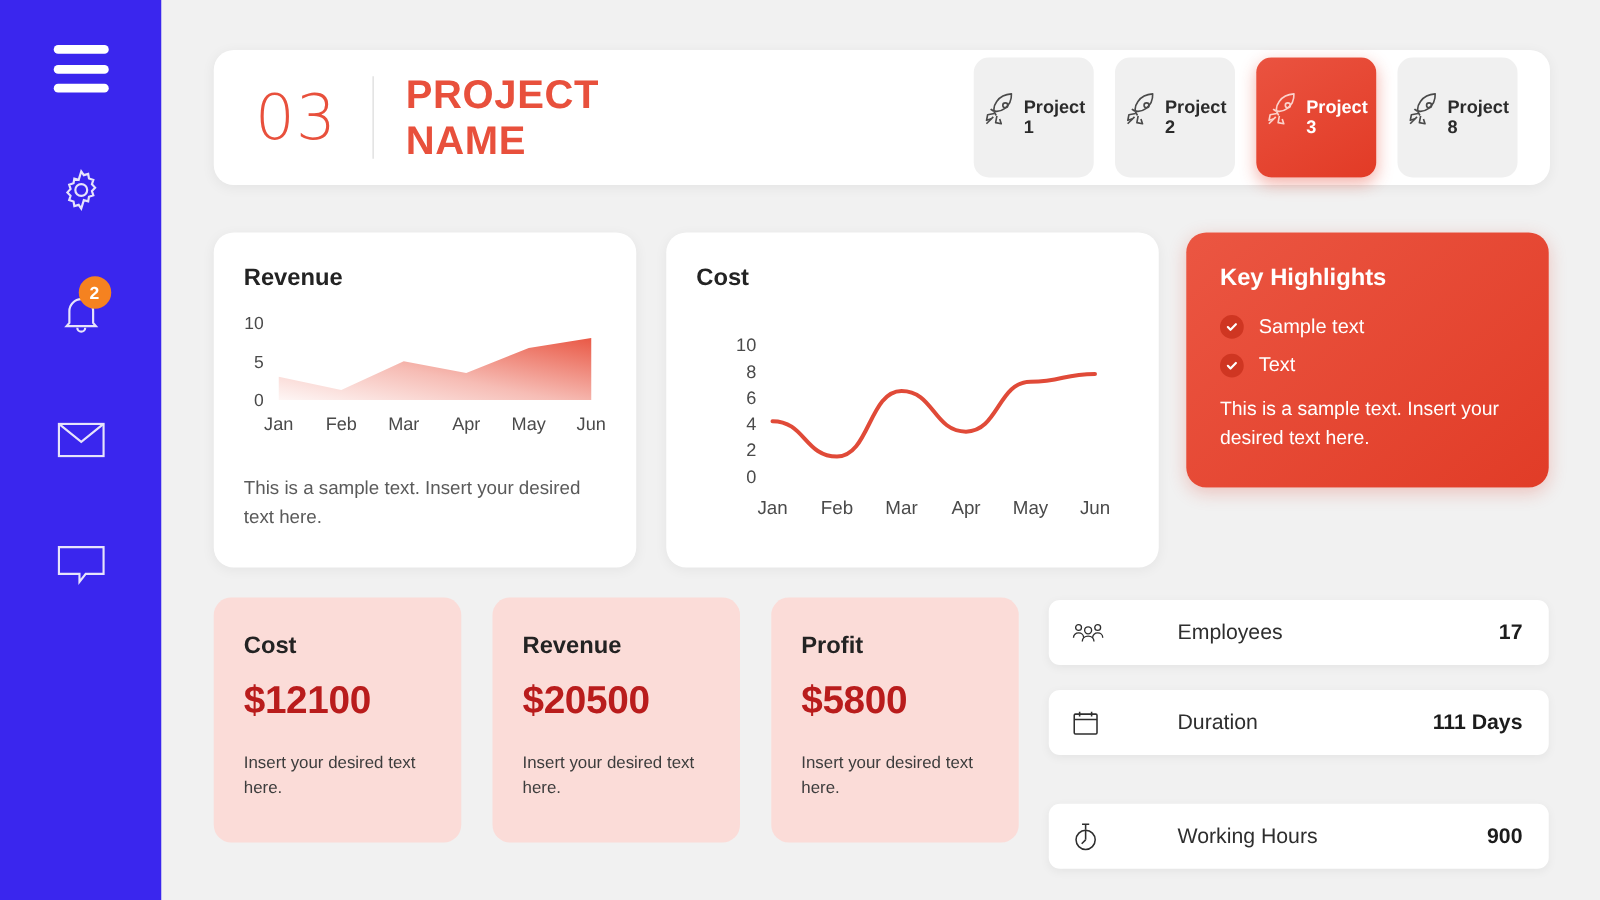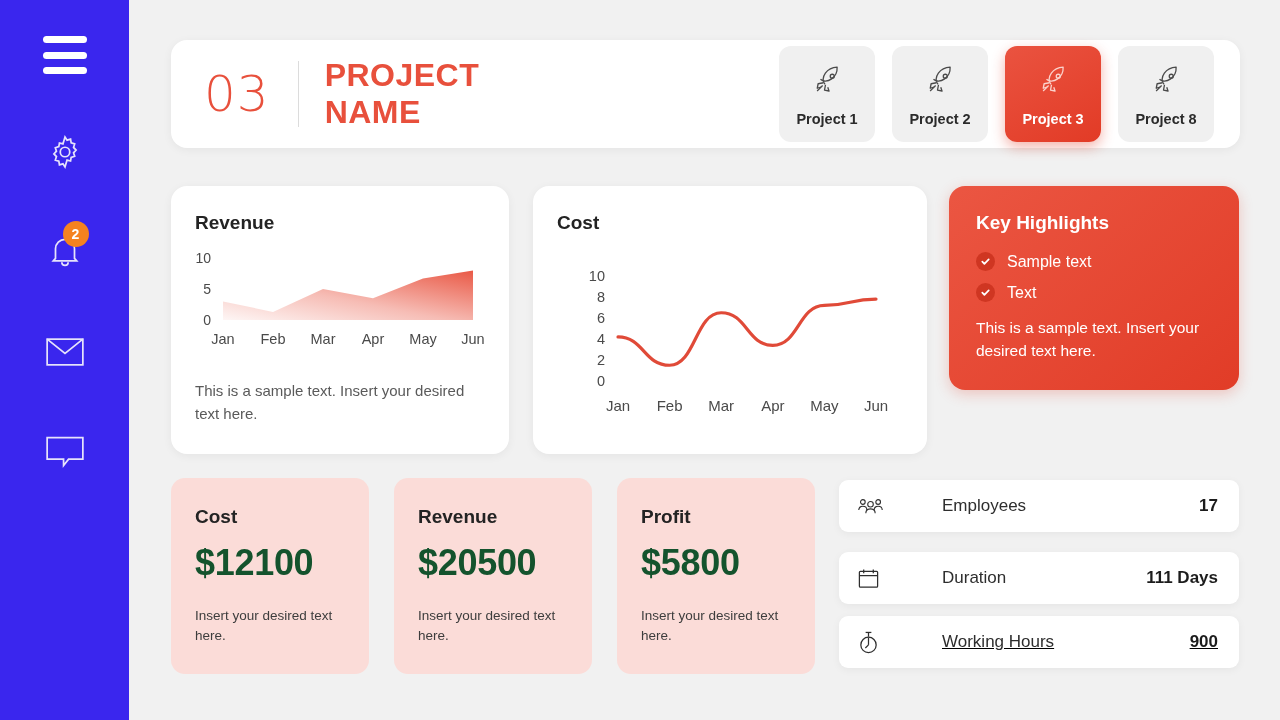--- a/index.html
+++ b/index.html
@@ -77,21 +77,21 @@
     color: #e8503c; letter-spacing: .5px; text-transform: uppercase;
     max-width: 220px;
   }
   .tabs {
     margin-left: auto; margin-right: 26px;
     display: flex; gap: 17px;
   }
   .tab {
     width: 96px; height: 96px;
     background: #f0f0f0; border-radius: 12px;
-    display: flex; flex-direction: column;
+    display: flex; flex-direction: row;
     align-items: center; justify-content: center;
     cursor: pointer;
   }
   .tab .rocket { margin-bottom: 6px; }
   .tab-label {
     font-size: 14.5px; font-weight: bold; color: #2b2b2b;
   }
   .tab.active {
     background: linear-gradient(150deg, #ea5340 0%, #e23b26 100%);
     box-shadow: 0 5px 13px rgba(226,59,38,0.38);
@@ -150,40 +150,40 @@
     background: #fbdcd8; border-radius: 14px;
   }
   #metric-0 { left: 171px; }
   #metric-1 { left: 394px; }
   #metric-2 { left: 617px; }
   .metric-title {
     font-size: 19px; font-weight: bold; color: #232323;
     margin: 28px 0 0 24px;
   }
   .metric-value {
-    font-size: 36px; font-weight: bold; color: #14532d;
+    font-size: 31px; font-weight: bold; color: #b91c1c;
     margin: 14px 0 0 24px; letter-spacing: -.3px;
   }
   .metric-note {
     font-size: 13.5px; color: #3d3d3d; line-height: 1.45;
     margin: 22px 24px 0 24px;
   }
 
   
   .stat {
     position: absolute; left: 839px;
     width: 400px; height: 52px;
     background: #fff; border-radius: 9px;
     display: flex; align-items: center;
     box-shadow: 0 2px 8px rgba(0,0,0,0.05);
     gap: 44px;
   }
   #stat-0 { top: 480px; }
   #stat-1 { top: 552px; }
-  #stat-2 { top: 616px; text-decoration: underline; }
+  #stat-2 { top: 643px; }
   .stat-icon { margin-left: 18px; width: 30px; display: flex; align-items: center; }
   .stat-label {
     margin-left: 11px; font-size: 17px; color: #2e2e2e;
   }
   .stat-value {
     margin-left: auto; margin-right: 21px;
     font-size: 17px; font-weight: bold; color: #1c1c1c;
   }
 </style>
 </head>

